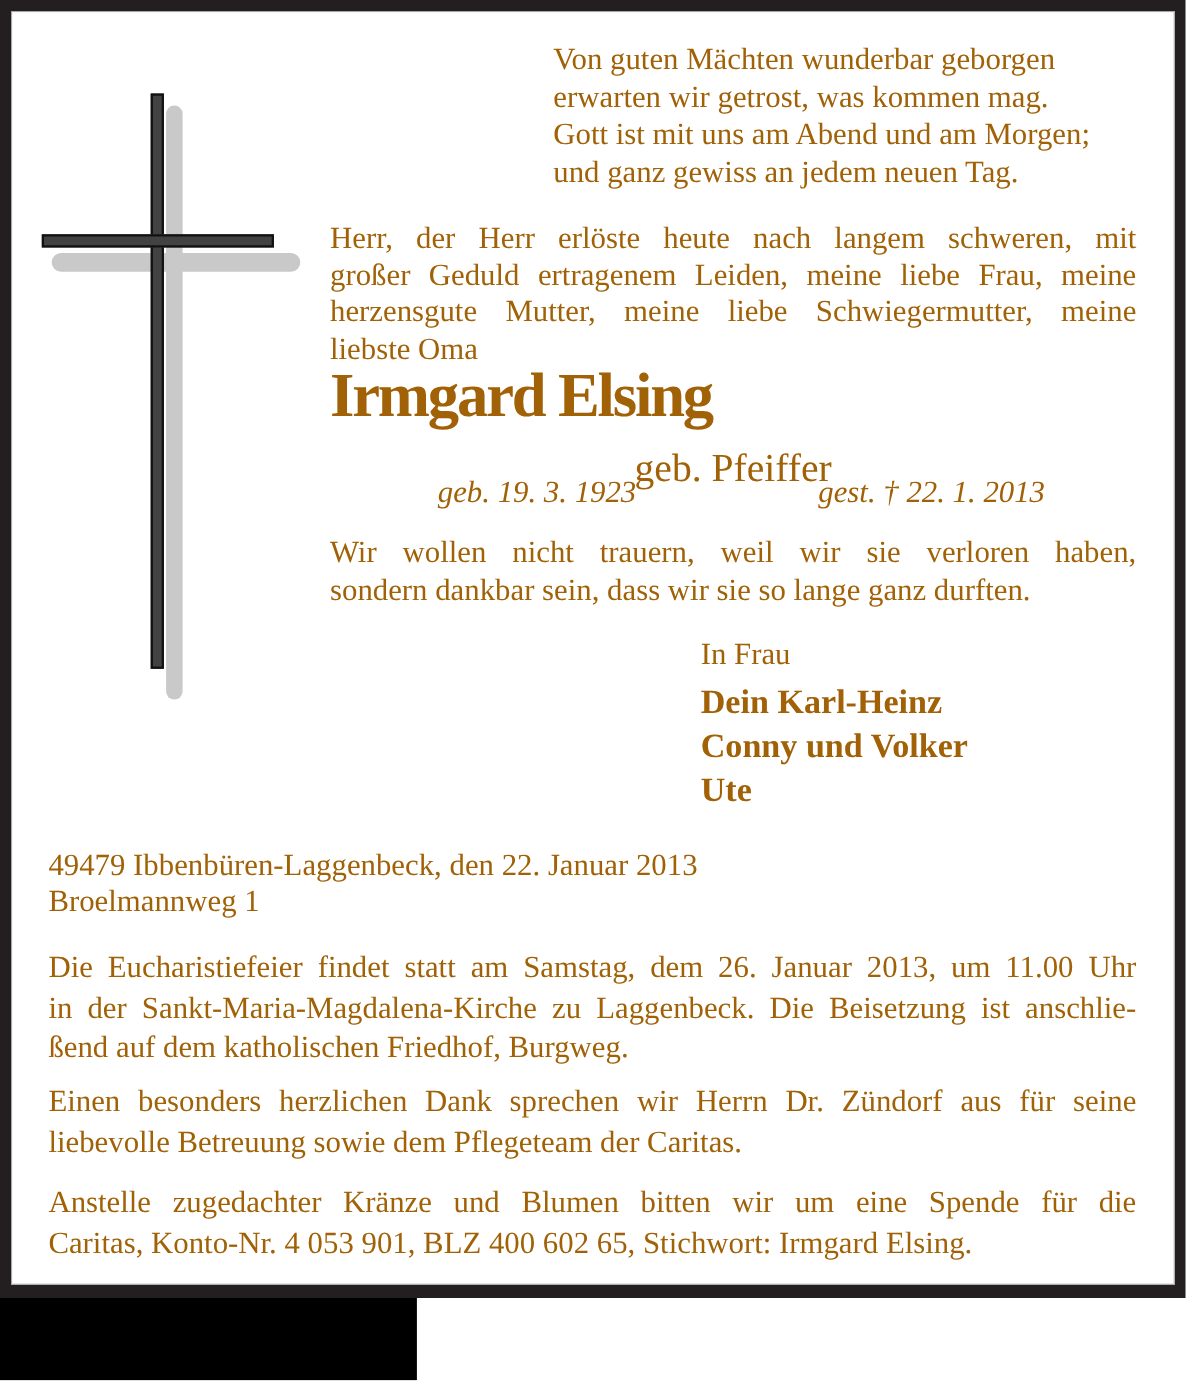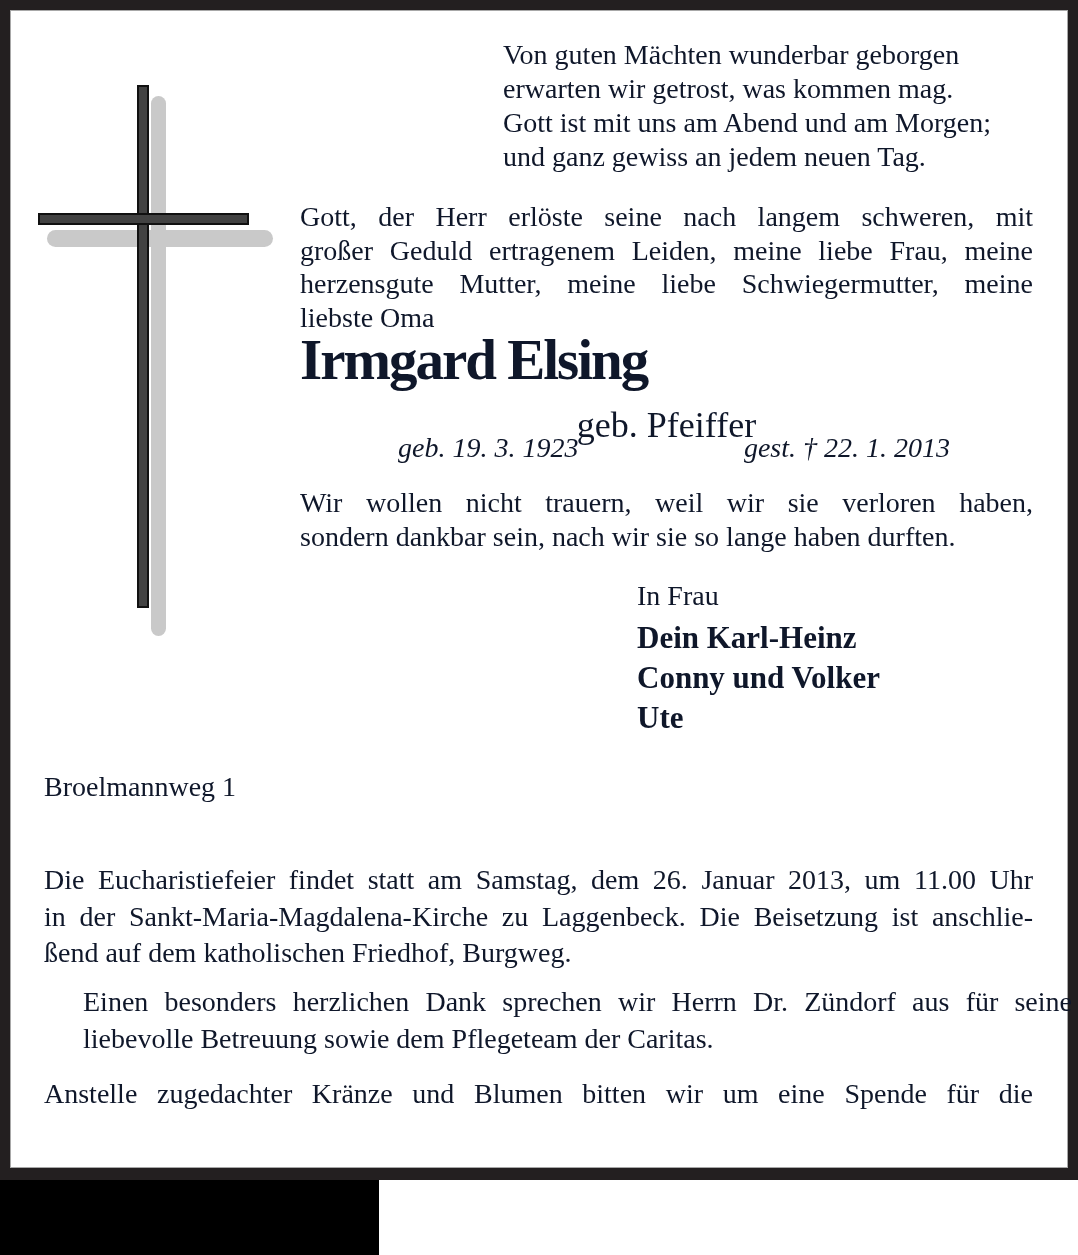--- a/index.html
+++ b/index.html
@@ -2,21 +2,21 @@
 <html><head>
 <meta charset="utf-8">
 <style>
   html, body { margin: 0; padding: 0; background: #ffffff; }
   .page {
     position: relative;
     width: 1078px;
     height: 1255px;
     background: #ffffff;
     font-family: "Liberation Serif", "DejaVu Serif", serif;
-    color: #0f172a;
+    color: #a16207;
     overflow: hidden;
   }
   
   .frame {
     position: absolute;
     left: 0; top: 0;
     width: 1078px; height: 1180px;
     border: 10px solid #231f20;
     border-bottom-width: 12px;
     box-sizing: border-box;
@@ -95,21 +95,21 @@
   }
   .address {
     left: 44px; top: 770px; width: 900px;
     font-size: 28px; line-height: 33px;
   }
   .para {
     left: 44px; width: 989px;
     font-size: 28px; line-height: 36.5px;
   }
   .service  { top: 862px; }
-  .thanks   { top: 984px; margin-left: 39px; }
+  .thanks   { top: 984px; }
   .donation { top: 1076px; }
 </style>
 </head>
 <body>
 
 <div class="page">
 
   <div class="frame"></div>
 
   <div>
@@ -120,62 +120,64 @@
   </div>
 
   <div class="tb poem">
     <div>Von guten Mächten wunderbar geborgen</div>
     <div>erwarten wir getrost, was kommen mag.</div>
     <div>Gott ist mit uns am Abend und am Morgen;</div>
     <div>und ganz gewiss an jedem neuen Tag.</div>
   </div>
 
   <div class="tb intro">
-    <div class="jline">Gott, der Herr erlöste seine nach langem schweren, mit</div>
+    <div class="jline">Herr, der Herr erlöste heute nach langem schweren, mit</div>
     <div class="jline">großer Geduld ertragenem Leiden, meine liebe Frau, meine</div>
     <div class="jline">herzensgute Mutter, meine liebe Schwiegermutter, meine</div>
     <div class="lline">liebste Oma</div>
   </div>
 
   <div class="tb deceased-name">Irmgard Elsing</div>
 
   <div class="tb maiden-name">geb. Pfeiffer</div>
 
   <div class="tb dates">
     <span>geb. 19. 3. 1923</span>
     <span>gest. † 22. 1. 2013</span>
   </div>
 
   <div class="tb gratitude">
     <div class="jline">Wir wollen nicht trauern, weil wir sie verloren haben,</div>
-    <div class="lline">sondern dankbar sein, nach wir sie so lange haben durften.</div>
+    <div class="lline">sondern dankbar sein, dass wir sie so lange ganz durften.</div>
   </div>
 
   <div class="tb closing">In Frau</div>
 
   <div class="tb mourners">
     <div>Dein Karl-Heinz</div>
     <div>Conny und Volker</div>
     <div>Ute</div>
   </div>
 
   <div class="tb address">
+    <div>49479 Ibbenbüren-Laggenbeck, den 22. Januar 2013</div>
     <div>Broelmannweg 1</div>
   </div>
 
   <div class="tb para service">
     <div class="jline">Die Eucharistiefeier findet statt am Samstag, dem 26. Januar 2013, um 11.00 Uhr</div>
     <div class="jline">in der Sankt-Maria-Magdalena-Kirche zu Laggenbeck. Die Beisetzung ist anschlie-</div>
     <div class="lline">ßend auf dem katholischen Friedhof, Burgweg.</div>
   </div>
 
   <div class="tb para thanks">
     <div class="jline">Einen besonders herzlichen Dank sprechen wir Herrn Dr. Zündorf aus für seine</div>
     <div class="lline">liebevolle Betreuung sowie dem Pflegeteam der Caritas.</div>
   </div>
 
   <div class="tb para donation">
     <div class="jline">Anstelle zugedachter Kränze und Blumen bitten wir um eine Spende für die</div>
+    <div class="lline">Caritas, Konto-Nr. 4 053 901, BLZ 400 602 65, Stichwort: Irmgard Elsing.</div>
   </div>
 
   <div class="bottom-block"></div>
 
 </div>
 
 </body></html>

